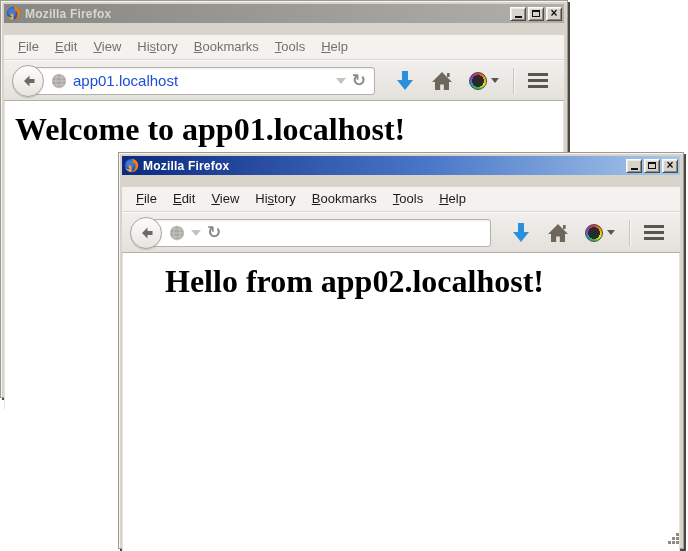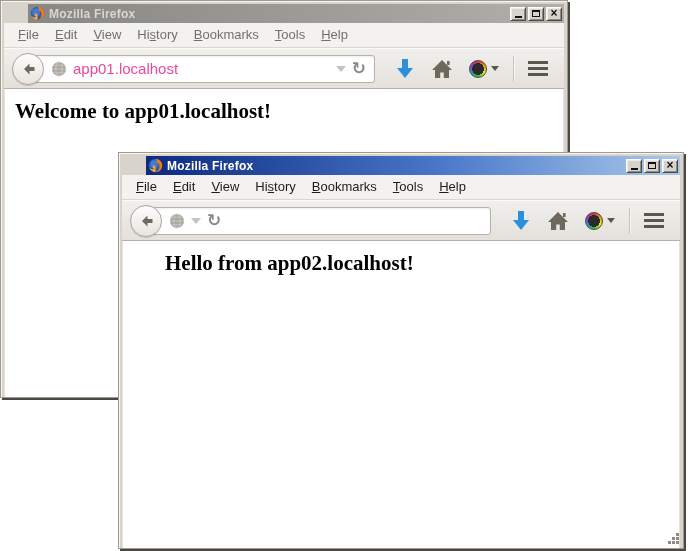--- a/index.html
+++ b/index.html
@@ -4,56 +4,56 @@
 <style>
   html,body{margin:0;padding:0;background:#ffffff;}
   #screen{position:relative;width:688px;height:551px;background:#ffffff;overflow:hidden;
           font-family:"Liberation Sans",sans-serif;}
 
   
   .window{position:absolute;box-sizing:border-box;background:#d8d4cc;
           border:1px solid #9e9a92;
           box-shadow:2px 2px 0 0 #4a4843, inset 1px 1px 0 #f7f5f1;
           padding:3px;}
-  .titlebar{height:19px;display:flex;align-items:center;padding:0 2px;user-select:none;margin-left:24px;}
+  .titlebar{height:19px;display:flex;align-items:center;padding:0 2px;user-select:none;}
   .titlebar.active{background:linear-gradient(90deg,#0c2a80 0%,#4a77c8 55%,#a9c9ec 100%);}
   .titlebar.inactive{background:linear-gradient(90deg,#878783 0%,#9d9c98 55%,#b0afab 100%);}
   .title-text{font-size:12px;font-weight:bold;margin-left:4px;letter-spacing:.2px;}
   .titlebar.active .title-text{color:#ffffff;}
   .titlebar.inactive .title-text{color:#d9d6cd;}
   .title-spacer{flex:1;}
   .win-btn{width:16px;height:14px;background:#d7d3cb;margin-left:2px;cursor:default;
            border:1px solid;border-color:#fdfcfa #4e4a44 #4e4a44 #fdfcfa;
            box-shadow:inset 1px 1px 0 #efece7, inset -1px -1px 0 #8e8a83;
            display:flex;align-items:center;justify-content:center;box-sizing:border-box;}
   .glyph-min{width:7px;height:2px;background:#111;margin-top:7px;}
   .glyph-max{width:8px;height:7px;border:1px solid #111;border-top:2px solid #111;box-sizing:border-box;}
   .glyph-close{font-size:12px;font-weight:bold;color:#111;line-height:1;transform:translateY(-1px);}
 
   
   .menubar{height:24px;background:#f3f2ef;border-bottom:1px solid #dad7d2;
-           display:flex;align-items:flex-end;padding-left:6px;font-size:13px;}
+           display:flex;align-items:flex-end;padding-left:6px;font-size:13px;margin-top:12px;}
   .menu-item{padding:0 8px;line-height:24px;cursor:default;white-space:nowrap;}
   .menu-item .mnemonic{text-decoration:underline;}
   .menubar.active-menu .menu-item{color:#1c1c1c;}
   .menubar.inactive-menu .menu-item{color:#72716d;}
 
   
   .navbar{height:41px;background:linear-gradient(#f1efec,#e4e1dc);
           border-top:1px solid #fbfaf8;border-bottom:1px solid #b3afa9;
           display:flex;align-items:center;padding:0 8px;box-sizing:border-box;}
   .back-btn{width:32px;height:32px;border-radius:50%;flex:0 0 auto;z-index:2;cursor:default;
             background:linear-gradient(#fdfdfc,#e7e4df);
             border:1px solid #a9a6a0;box-shadow:0 1px 1px rgba(0,0,0,.15);
             display:flex;align-items:center;justify-content:center;box-sizing:border-box;}
   .urlbar{flex:1;height:28px;margin-left:-16px;background:#fff;
           border:1px solid #b5b2ae;border-radius:3px;box-sizing:border-box;
           display:flex;align-items:center;padding:0 6px 0 22px;
           box-shadow:inset 0 1px 2px rgba(0,0,0,.07);}
-  .url-input{flex:1;border:none;outline:none;font-size:15px;color:#ec4899;
+  .url-input{flex:1;border:none;outline:none;font-size:15px;color:#1d4ed8;
              font-family:"Liberation Sans",sans-serif;background:transparent;padding:0;margin-left:6px;}
   .tri-down{width:0;height:0;border-left:5px solid transparent;border-right:5px solid transparent;
             border-top:6px solid #c6c3be;margin:0 6px;}
   .reload{font-family:"DejaVu Sans",sans-serif;font-size:17px;font-weight:bold;color:#8d8a85;
           line-height:1;margin-right:2px;cursor:default;}
   .nav-icons{display:flex;align-items:center;margin-left:12px;}
   .nav-icons .tool{margin:0 8px;display:flex;align-items:center;cursor:default;}
   .addon-circle{width:18px;height:18px;border-radius:50%;
         background:radial-gradient(circle at 50% 50%, #2a2a2a 0 52%, transparent 53%),
                    conic-gradient(#d33 0deg,#e90 60deg,#ee2 120deg,#3b3 180deg,#29c 240deg,#93c 300deg,#d33 360deg);
@@ -63,21 +63,21 @@
   .vsep{width:1px;height:26px;background:#c9c6c1;box-shadow:1px 0 0 #f6f4f1;margin:0 6px;}
   .hamburger{width:20px;height:15px;margin:0 8px;cursor:default;
         background:linear-gradient(#5a554d,#5a554d) 0 0/20px 3px no-repeat,
                    linear-gradient(#5a554d,#5a554d) 0 6px/20px 3px no-repeat,
                    linear-gradient(#5a554d,#5a554d) 0 12px/20px 3px no-repeat;}
 
   
   .content{background:#ffffff;border-left:1px solid #e4e2de;border-right:1px solid #e4e2de;
            overflow:hidden;box-sizing:border-box;}
   .content h1{margin:0;padding:10px 0 0 10px;font-family:"Liberation Serif",serif;
-              font-weight:bold;font-size:21px;color:#000;}
+              font-weight:bold;font-size:32px;color:#000;}
 
   
   .grip{position:absolute;right:4px;bottom:4px;width:12px;height:12px;}
   .grip span{position:absolute;left:0;top:0;width:3px;height:3px;background:transparent;
      box-shadow:9px 1px 0 #8f8b83, 5px 5px 0 #8f8b83, 9px 5px 0 #8f8b83,
                 1px 9px 0 #8f8b83, 5px 9px 0 #8f8b83, 9px 9px 0 #8f8b83;}
 
   
   #win-app01{left:0;top:0;width:568px;height:398px;z-index:1;}
   #win-app02{left:118px;top:152px;width:566px;height:397px;z-index:2;}

